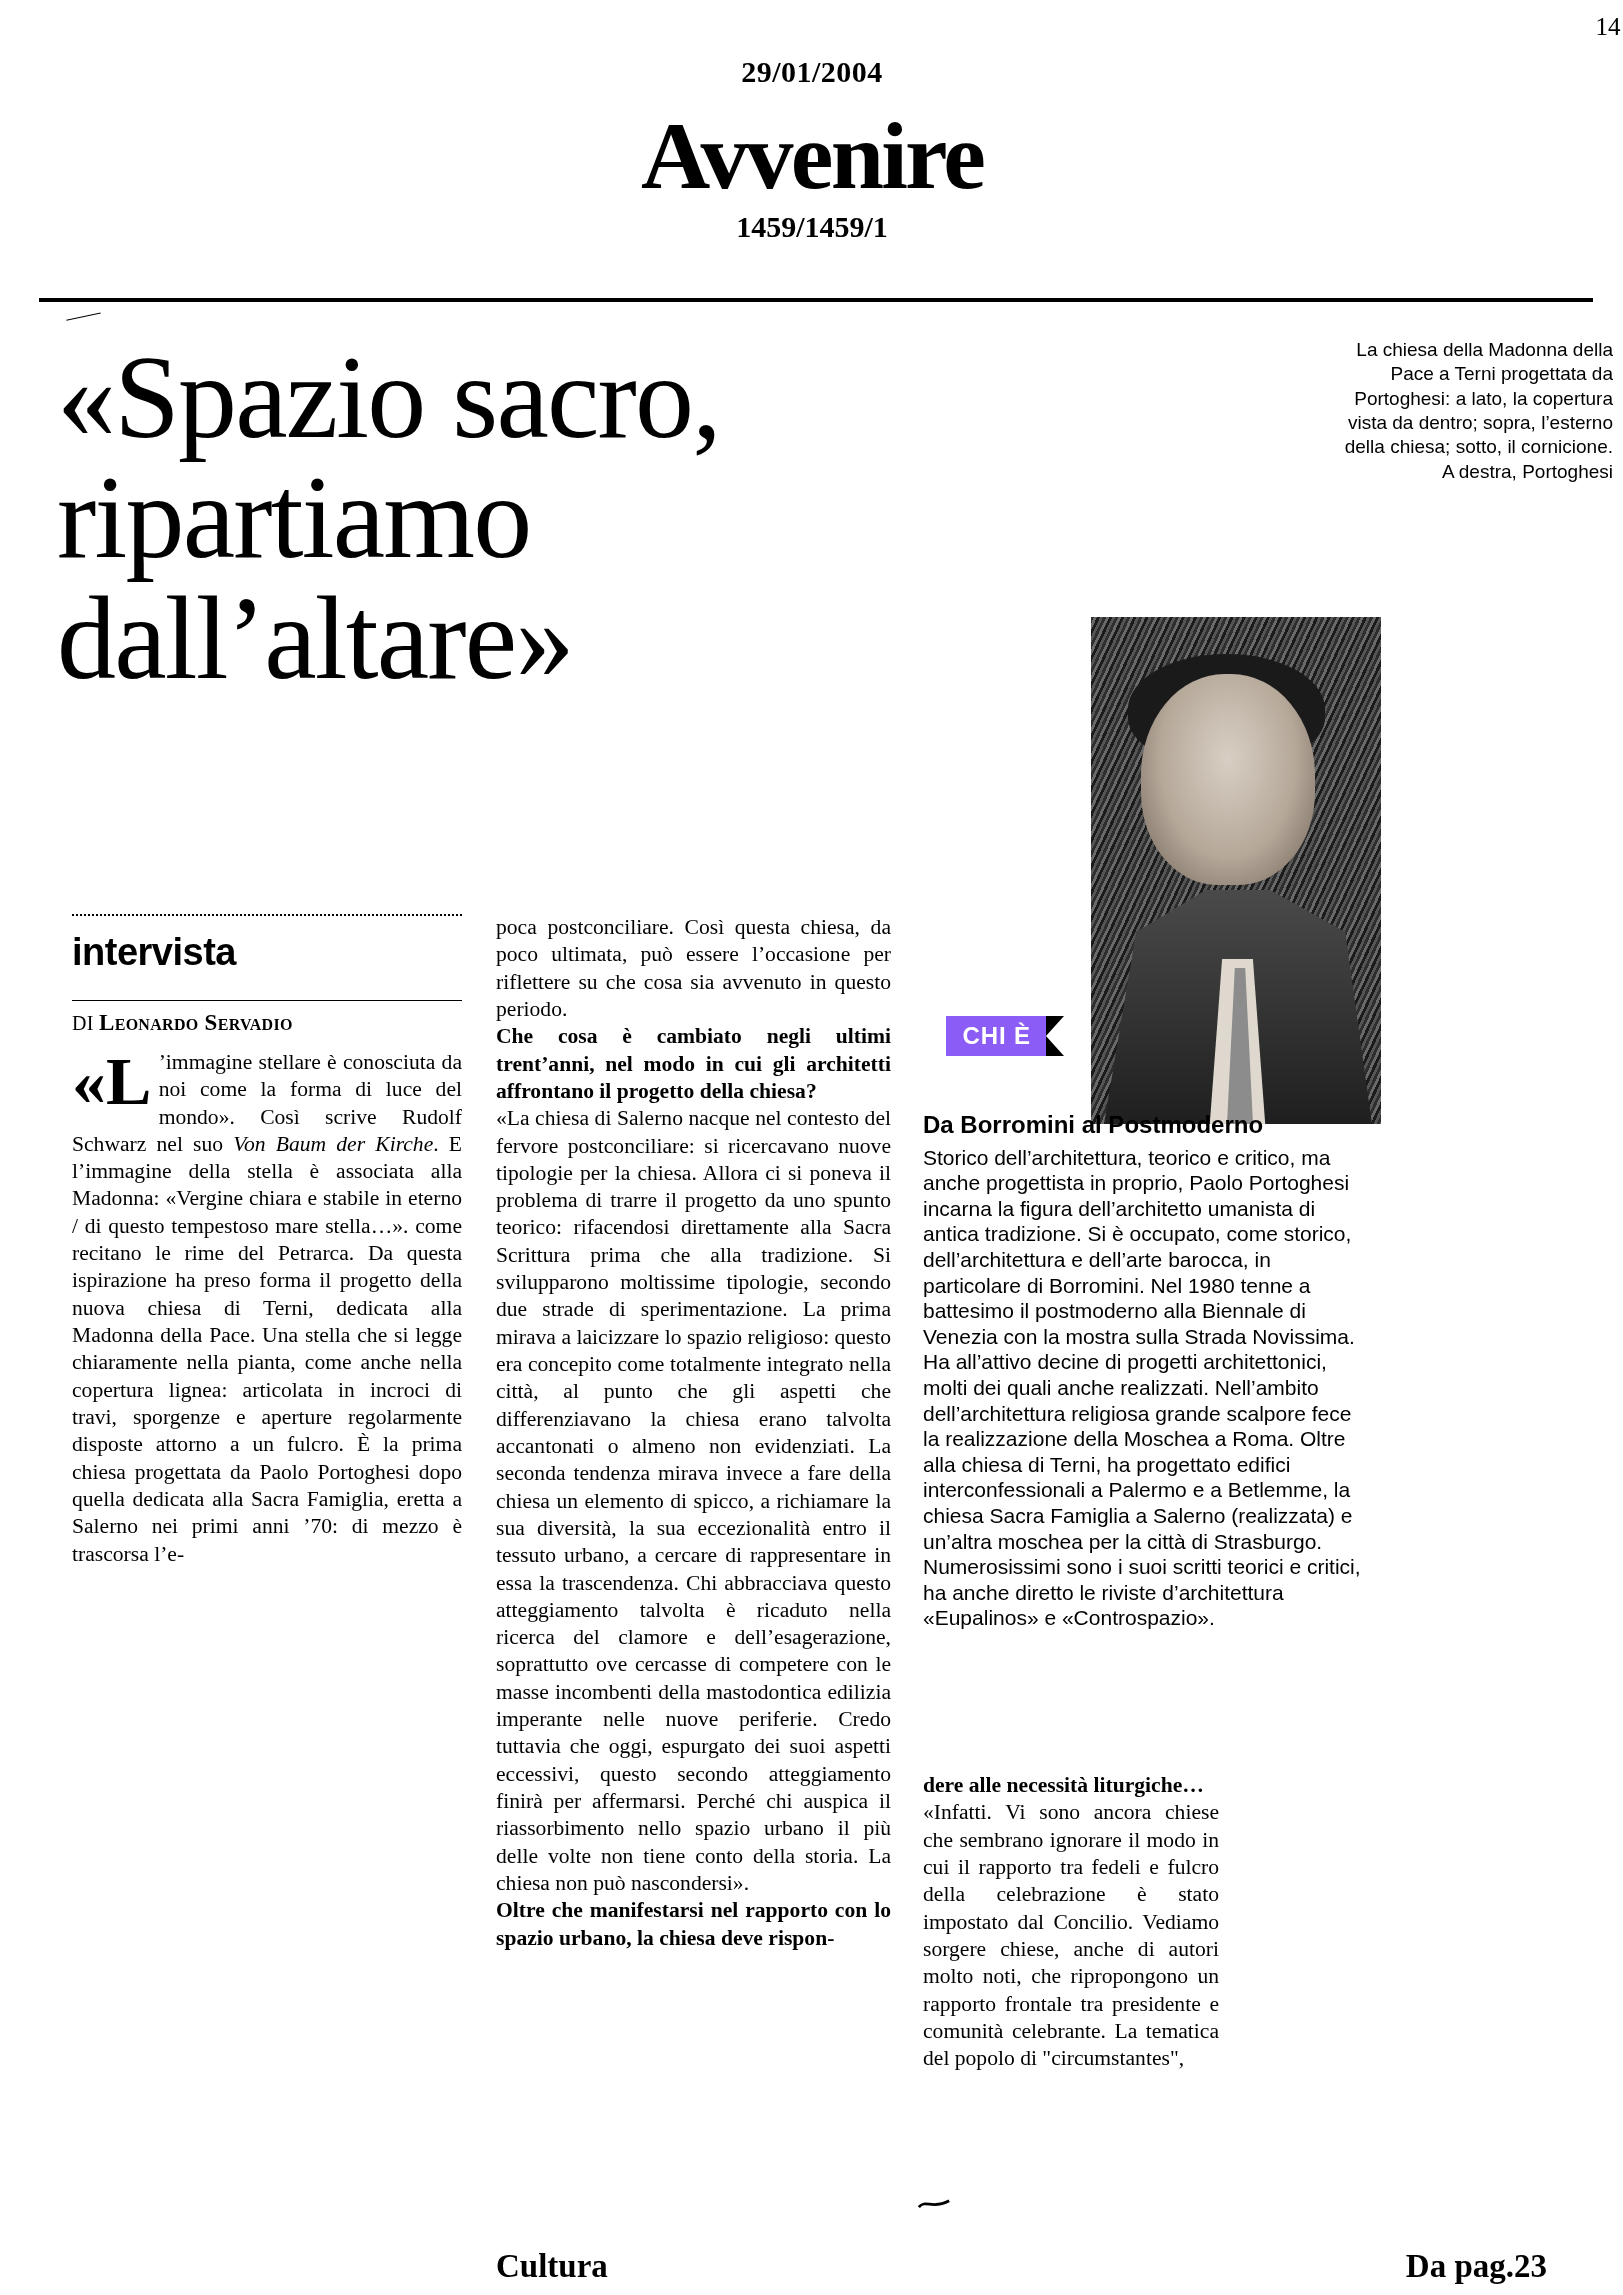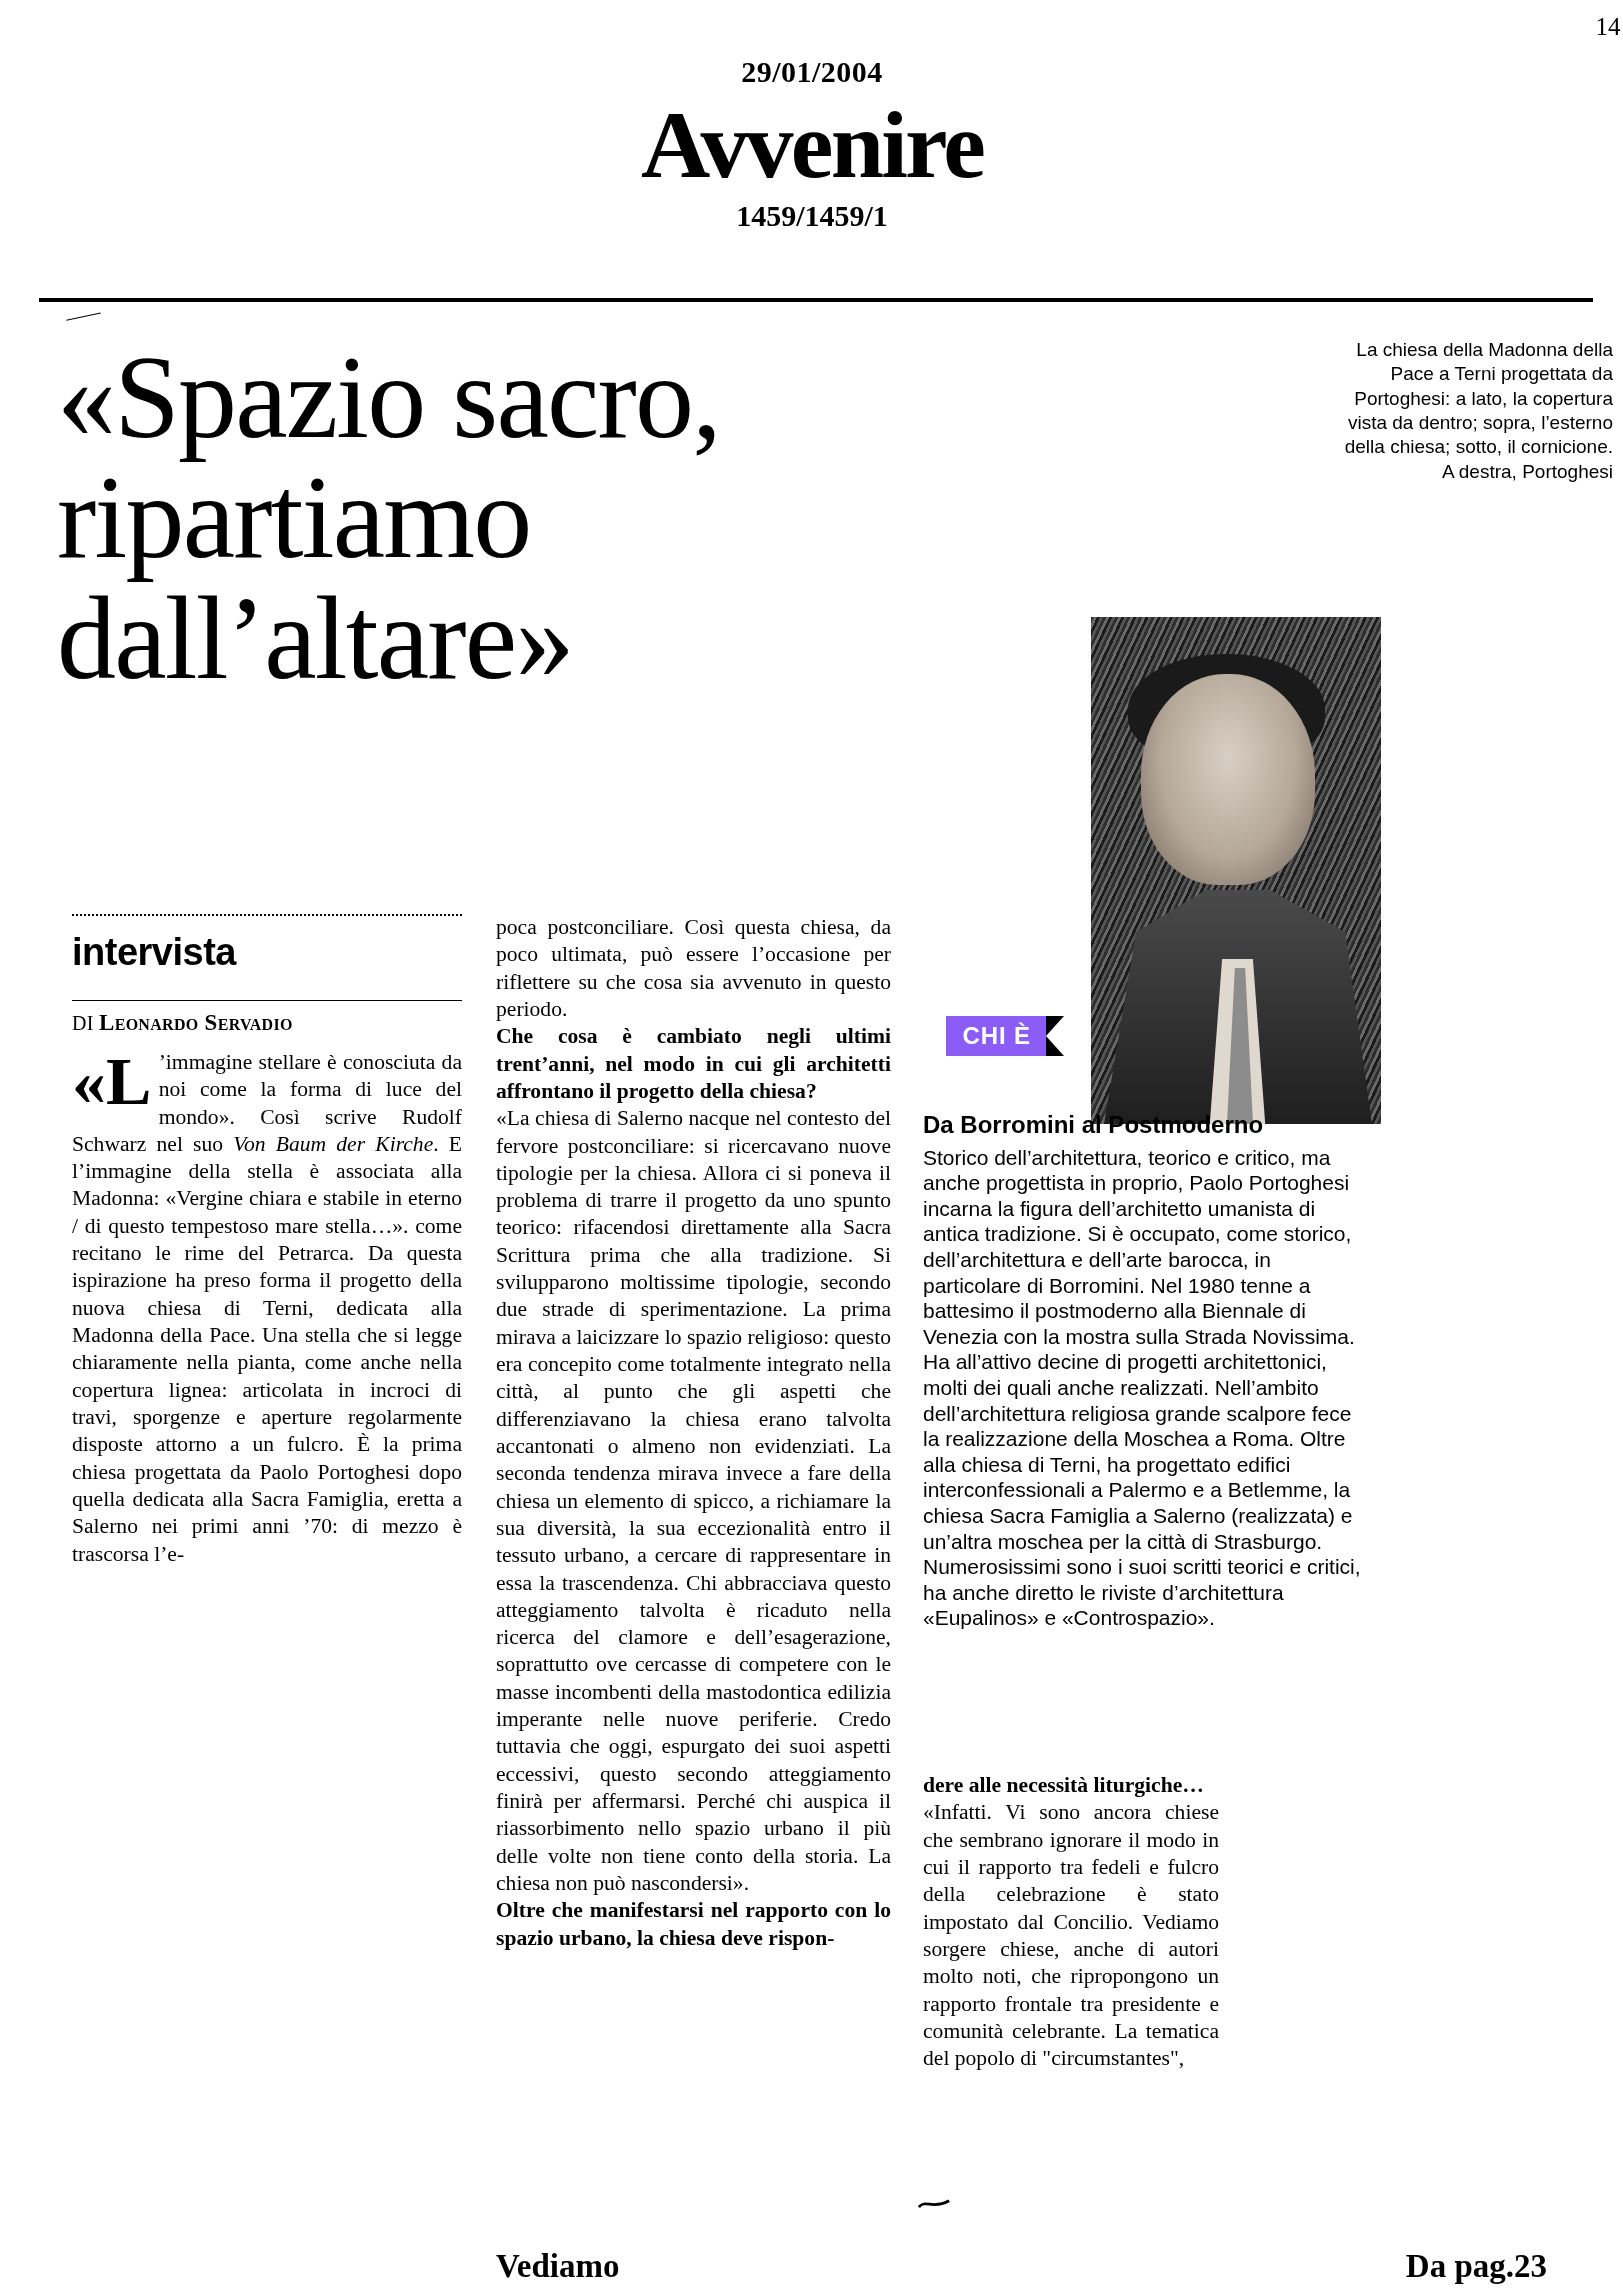--- a/index.html
+++ b/index.html
@@ -41,21 +41,21 @@
     font-weight: bold;
     font-size: 30px;
     letter-spacing: 0.5px;
   }
   .paper-title {
     font-family: "Liberation Serif", serif;
     font-weight: bold;
     font-size: 96px;
     line-height: 1.0;
     letter-spacing: -2.8px;
-    margin-top: 8px;
+    margin-top: 19px;
   }
   .issue-code {
     font-family: "Liberation Serif", serif;
     font-weight: bold;
     font-size: 30px;
     margin-top: 5.5px;
   }
   .rule-top {
     position: absolute;
     top: 298px;
@@ -360,17 +360,17 @@
 
   <div class="col col4">
     <p class="q">dere alle necessità liturgiche…</p>
     <p>«Infatti. Vi sono ancora chiese che sembrano ignorare il modo in cui il rapporto tra fedeli e fulcro della celebrazione è stato impostato dal Concilio. Vediamo sorgere chiese, anche di autori molto noti, che ripropongono un rapporto frontale tra presidente e comunità celebrante. La tematica del popolo di "circumstantes",</p>
   </div>
 
   <svg class="squiggle" viewBox="0 0 36 14">
     <path d="M1 11 C8 2, 16 14, 34 4" stroke="#000" stroke-width="3" fill="none"></path>
   </svg>
 
-  <div class="footer-left">Vediamo</div>
+  <div class="footer-left">Cultura</div>
   <div class="footer-right">Da pag.23</div>
 
 </div>
 
 
 </body></html>

